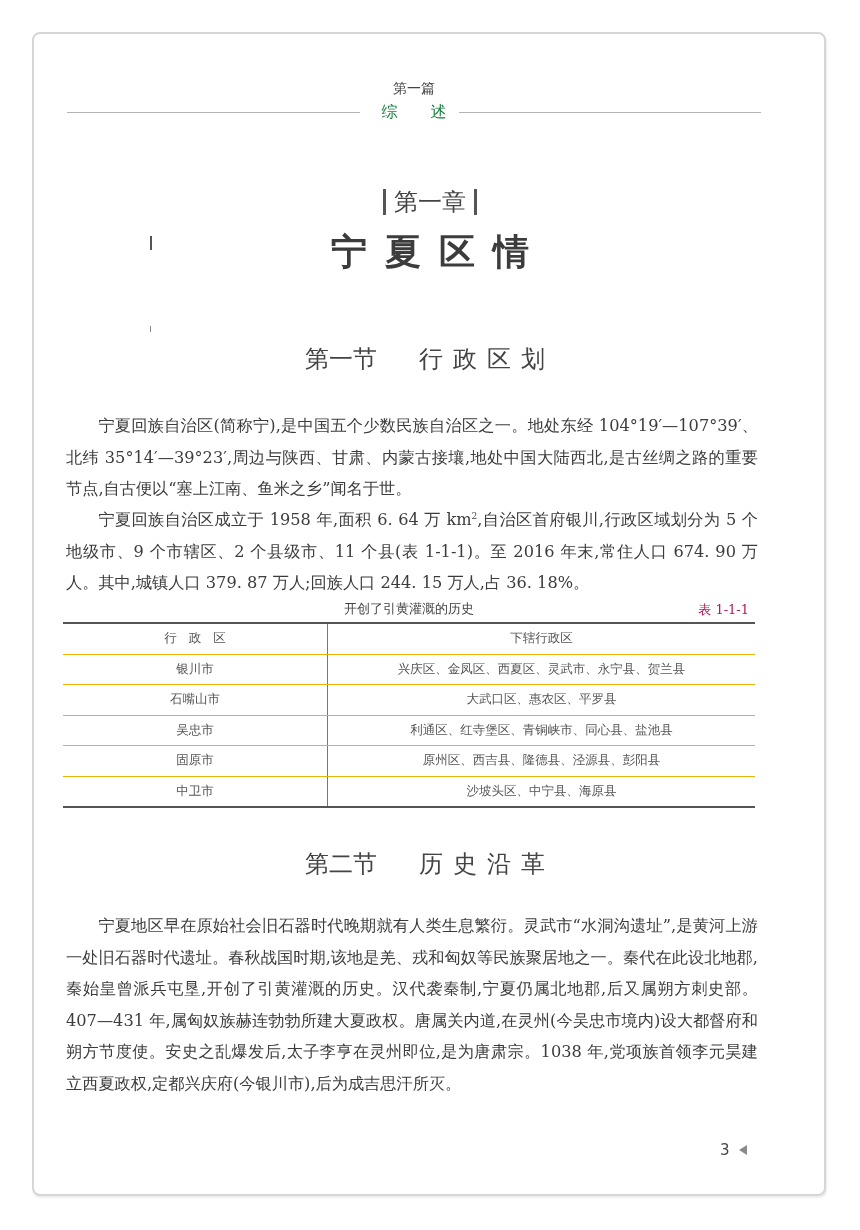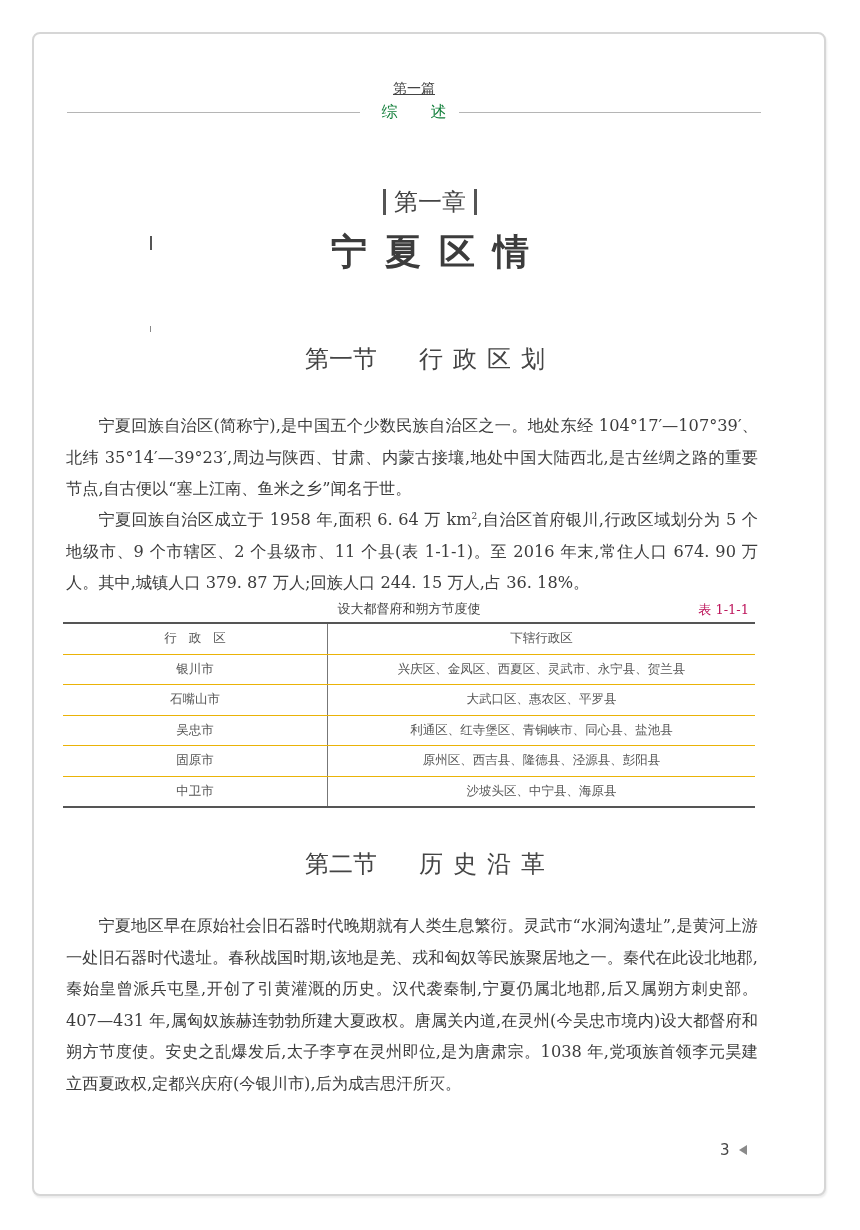--- a/index.html
+++ b/index.html
@@ -37,21 +37,20 @@
     .part-title {
       position: absolute;
       left: 0;
       top: 4px;
       width: 100%;
       text-align: center;
       font-family: "DejaVu Sans", "Liberation Sans", sans-serif;
       font-size: 14px;
       color: #444;
       letter-spacing: 0px;
-      text-decoration: underline;
     }
     .part-subtitle {
       position: absolute;
       left: 0;
       top: 26px;
       width: 100%;
       text-align: center;
       font-family: "DejaVu Sans", "Liberation Sans", sans-serif;
       font-size: 16px;
       color: #15803d;
@@ -223,25 +222,25 @@
   <span class="chapter-bar"></span>
   <span>第一章</span>
   <span class="chapter-bar"></span>
 </div>
 <div class="chapter-title">宁夏区情</div>
 
 <h2 class="section-heading" id="sec1" style="margin:0;font-weight:normal;">
   <span class="num">第一节</span><span class="name">行政区划</span>
 </h2>
 
-<p class="body-text" id="p1">宁夏回族自治区(简称宁),是中国五个少数民族自治区之一。地处东经 104°17′—107°39′、北纬 35°14′—39°23′,周边与陕西、甘肃、内蒙古接壤,地处中国大陆西北,是古丝绸之路的重要节点,自古便以“塞上江南、鱼米之乡”闻名于世。</p>
+<p class="body-text" id="p1">宁夏回族自治区(简称宁),是中国五个少数民族自治区之一。地处东经 104°19′—107°39′、北纬 35°14′—39°23′,周边与陕西、甘肃、内蒙古接壤,地处中国大陆西北,是古丝绸之路的重要节点,自古便以“塞上江南、鱼米之乡”闻名于世。</p>
 <p class="body-text" id="p2"><span>宁夏回族自治区成立于 1958 年,面积 6. 64 万 km</span><sup>2</sup><span>,自治区首府银川,行政区域划分为 5 个地级市、9 个市辖区、2 个县级市、11 个县(表 1-1-1)。至 2016 年末,常住人口 674. 90 万人。其中,城镇人口 379. 87 万人;回族人口 244. 15 万人,占 36. 18%。</span></p>
 
 <div class="table-caption">
-  <span class="title">设大都督府和朔方节度使</span>
+  <span class="title">开创了引黄灌溉的历史</span>
   <span class="num">表 1-1-1</span>
 </div>
 
 <table class="admin-table">
   <thead>
     <tr>
       <th class="col1">行政区</th>
       <th>下辖行政区</th>
     </tr>
   </thead>

